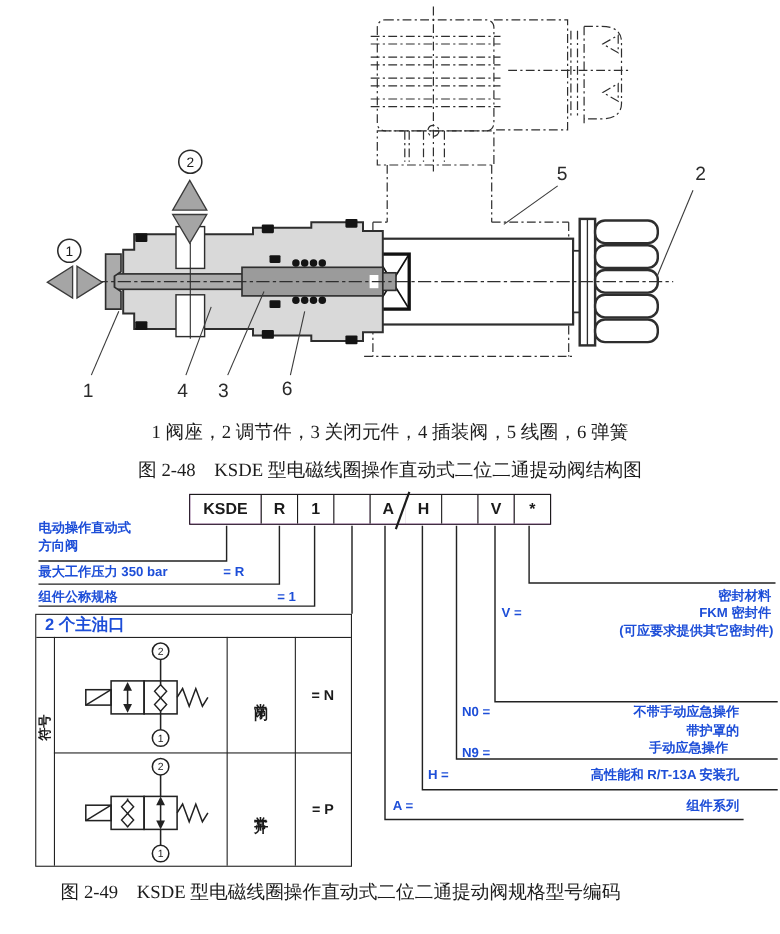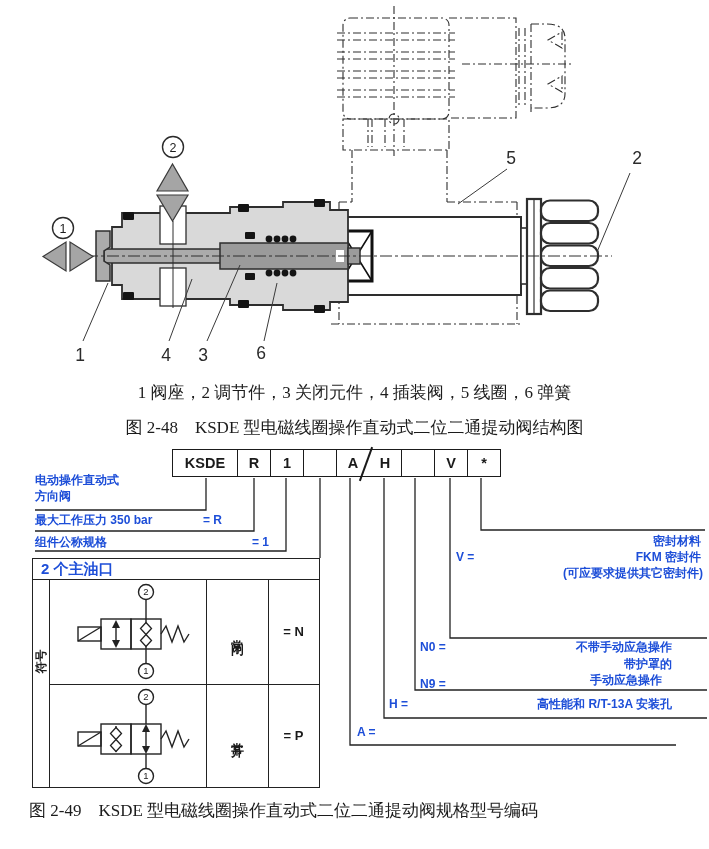--- a/index.html
+++ b/index.html
@@ -181,20 +181,21 @@
   <div class="lbl rlbl" style="left:440px;top:566px;width:263px;">(可应要求提供其它密封件)</div>
   <div class="lbl" style="left:456px;top:550px;">V =</div>
   <div class="lbl" style="left:420px;top:640px;">N0 =</div>
   <div class="lbl rlbl" style="left:480px;top:640px;width:192px;">不带手动应急操作</div>
   <div class="lbl" style="left:420px;top:657px;margin-top:20px;">N9 =</div>
   <div class="lbl rlbl" style="left:480px;top:657px;width:192px;">带护罩的</div>
   <div class="lbl rlbl" style="left:480px;top:673px;width:182px;">手动应急操作</div>
   <div class="lbl" style="left:389px;top:697px;">H =</div>
   <div class="lbl rlbl" style="left:460px;top:697px;width:212px;">高性能和 R/T-13A 安装孔</div>
   <div class="lbl" style="left:357px;top:725px;">A =</div>
+  <div class="lbl rlbl" style="left:460px;top:725px;width:212px;">组件系列</div>
 
   <div class="tbl">
     <div class="lbl" style="left:8px;top:3px;font-size:15px;">2 个主油口</div>
     <div class="tline-h" style="left:0;right:0;top:20px;"></div>
     <div class="tline-v" style="left:16px;top:20px;bottom:0;"></div>
     <div class="tline-v" style="left:173px;top:20px;bottom:0;"></div>
     <div class="tline-v" style="left:235px;top:20px;bottom:0;"></div>
     <div class="tline-h" style="left:16px;right:0;top:125px;"></div>
 
     <div class="abs rot" style="left:-14px;top:94px;width:44px;text-align:center;">符号</div>
@@ -254,15 +255,15 @@
       </g>
       <g fill="#fff" stroke="#222" stroke-width="1.3">
         <path d="M65,39.5 l5.5,6 l-5.5,6 l-5.5,-6 z"></path>
         <path d="M65,51.5 l5.5,6 l-5.5,6 l-5.5,-6 z"></path>
       </g>
       <text x="95" y="12.2" text-anchor="middle" font-size="9.5" fill="#1c1c1c">2</text>
       <text x="95" y="91.2" text-anchor="middle" font-size="9.5" fill="#1c1c1c">1</text>
     </svg>
   </div>
 
-  <div class="cap" style="top:799px;text-align:left;padding-left:29px;width:654px;">图 2-49　KSDE 型电磁线圈操作直动式二位二通提动阀规格型号编码</div>
+  <div class="cap" style="top:799px;text-align:left;padding-left:55px;width:654px;">图 2-49　KSDE 型电磁线圈操作直动式二位二通提动阀规格型号编码</div>
 
 </div>
 
 </body></html>

